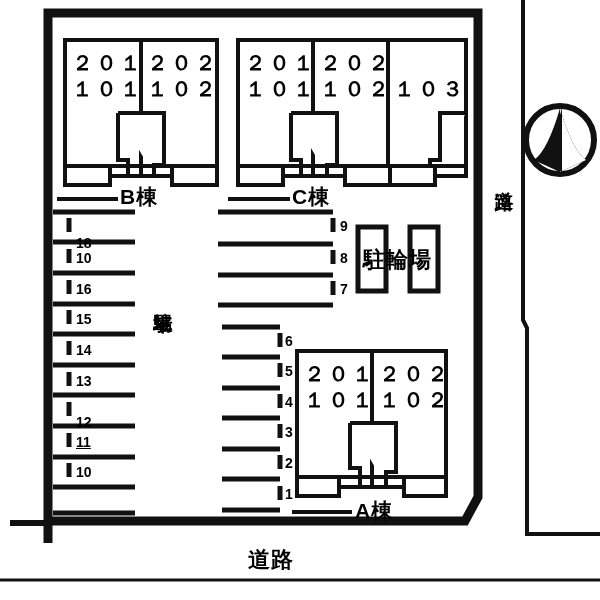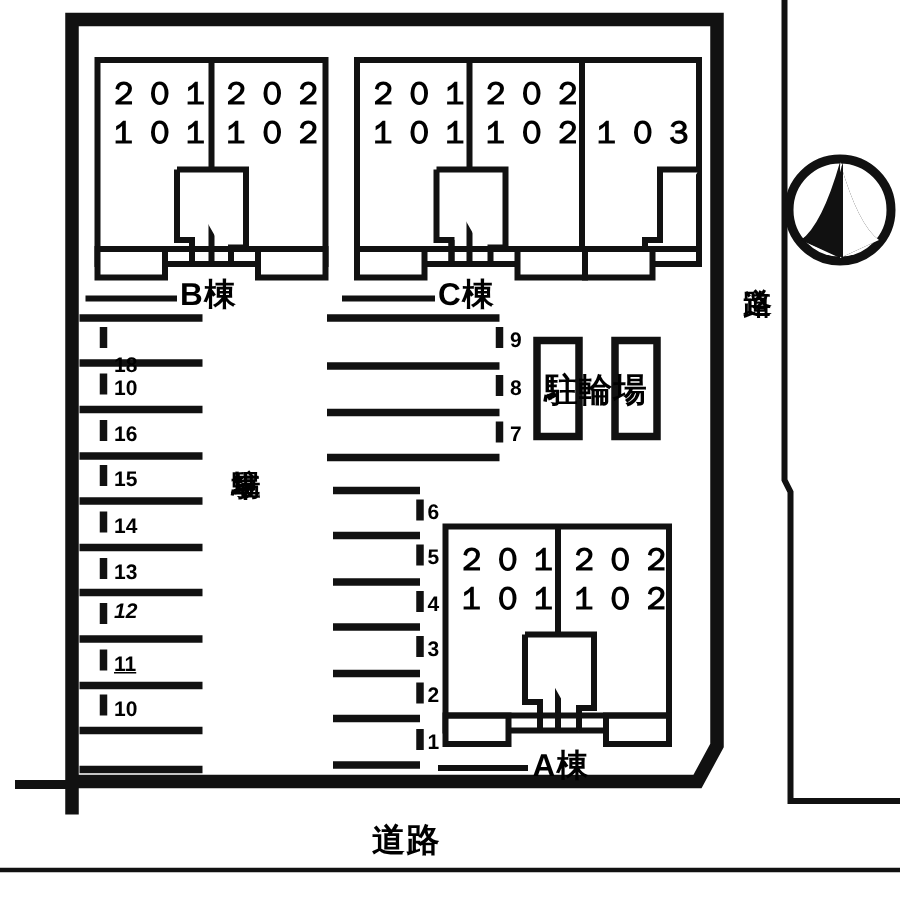--- a/index.html
+++ b/index.html
@@ -226,21 +226,21 @@
   <div class="lbl vert" style="left:153px; top:297px;">駐車場</div>
 
   <div class="lbl horiz-jp" style="left:363px; top:249px;">駐輪場</div>
 
   <div class="lbl stall-num" style="left:76px; top:236px;">18</div>
   <div class="lbl stall-num" style="left:76px; top:251px;">10</div>
   <div class="lbl stall-num" style="left:76px; top:282px;">16</div>
   <div class="lbl stall-num" style="left:76px; top:312px;text-align:right;">15</div>
   <div class="lbl stall-num" style="left:76px; top:343px;">14</div>
   <div class="lbl stall-num" style="left:76px; top:374px;">13</div>
-  <div class="lbl stall-num" style="left:76px; top:400px;font-style:italic;">12</div>
+  <div class="lbl stall-num" style="left:76px; top:415px;">12</div>
   <div class="lbl stall-num" style="left:76px; top:435px;text-decoration:underline;">11</div>
   <div class="lbl stall-num" style="left:76px; top:465px;">10</div>
 
   <div class="lbl stall-num" style="left:340px; top:219px;">9</div>
   <div class="lbl stall-num" style="left:340px; top:251px;">8</div>
   <div class="lbl stall-num" style="left:340px; top:282px;">7</div>
 
   <div class="lbl stall-num" style="left:285px; top:334px;">6</div>
   <div class="lbl stall-num" style="left:285px; top:364px;">5</div>
   <div class="lbl stall-num" style="left:285px; top:395px;">4</div>

